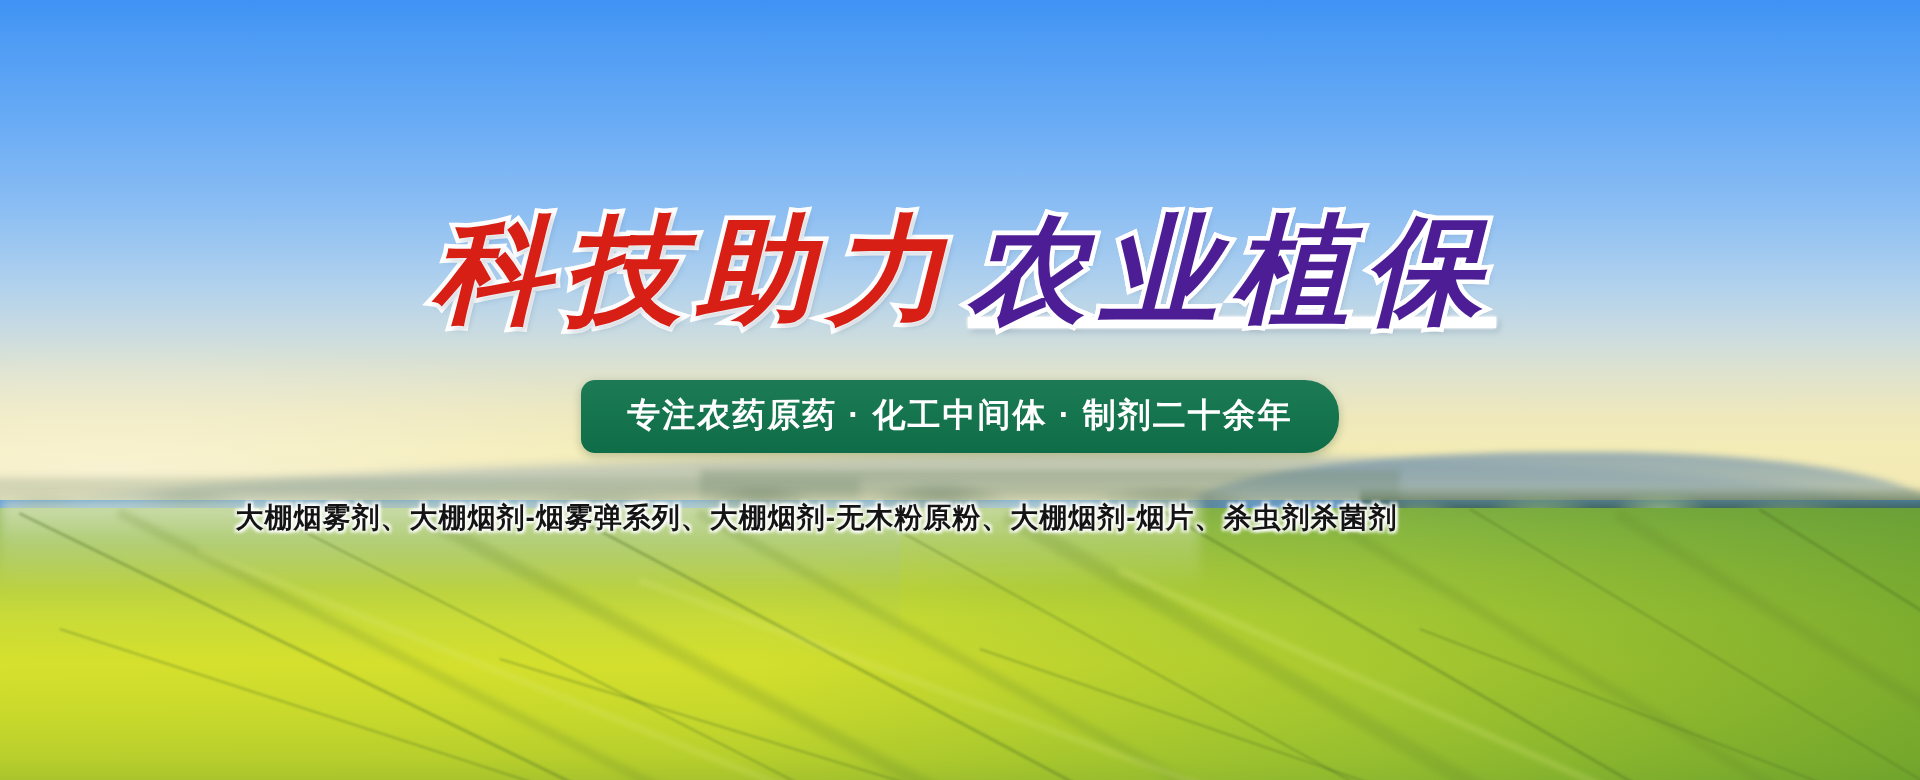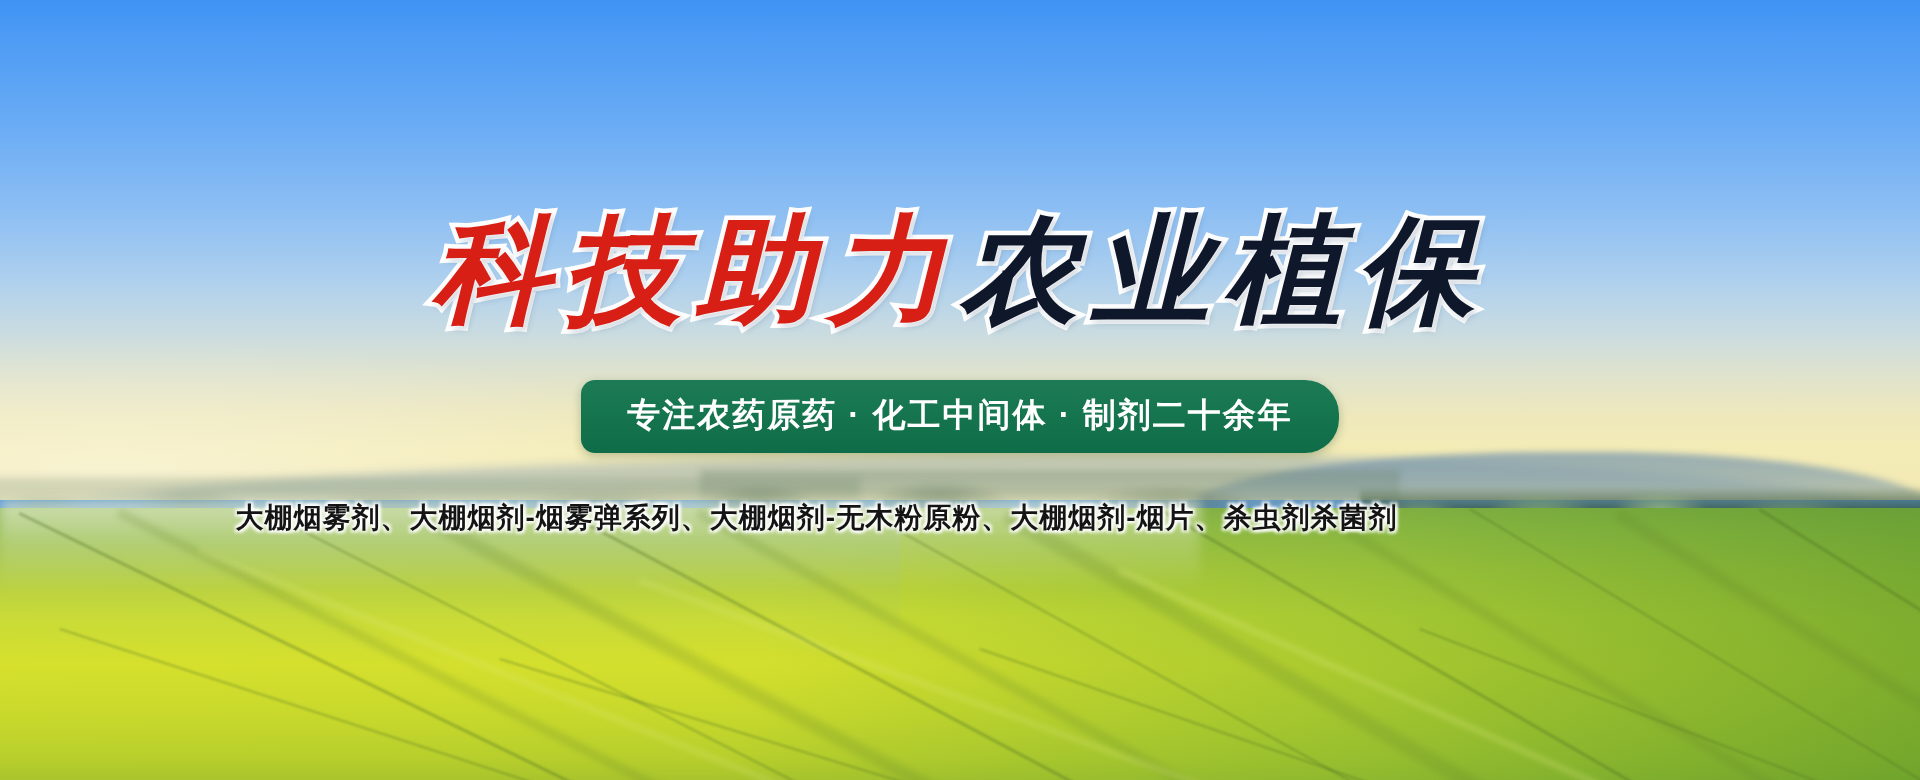--- a/index.html
+++ b/index.html
@@ -192,23 +192,24 @@
     letter-spacing: 14px;
     user-select: none;
   }
   .headline .seg {
     display: inline;
     -webkit-text-stroke: 9px #ffffff;
     paint-order: stroke fill;
     text-shadow:
        0 0 2px #fff, 0 0 4px #fff,
        3px 3px 6px rgba(60,90,120,0.30);
+    margin-left: 8px;
   }
   .headline .seg.red   { color: #d81f16; }
-  .headline .seg.green { color: #0f172a; }
+  .headline .seg.green { color: #4c1d95; text-decoration: underline; }
 
   
   .pill-wrap {
     position: absolute;
     left: 0; top: 380px;
     width: 1920px;
     text-align: center;
   }
   .pill {
     display: inline-block;

